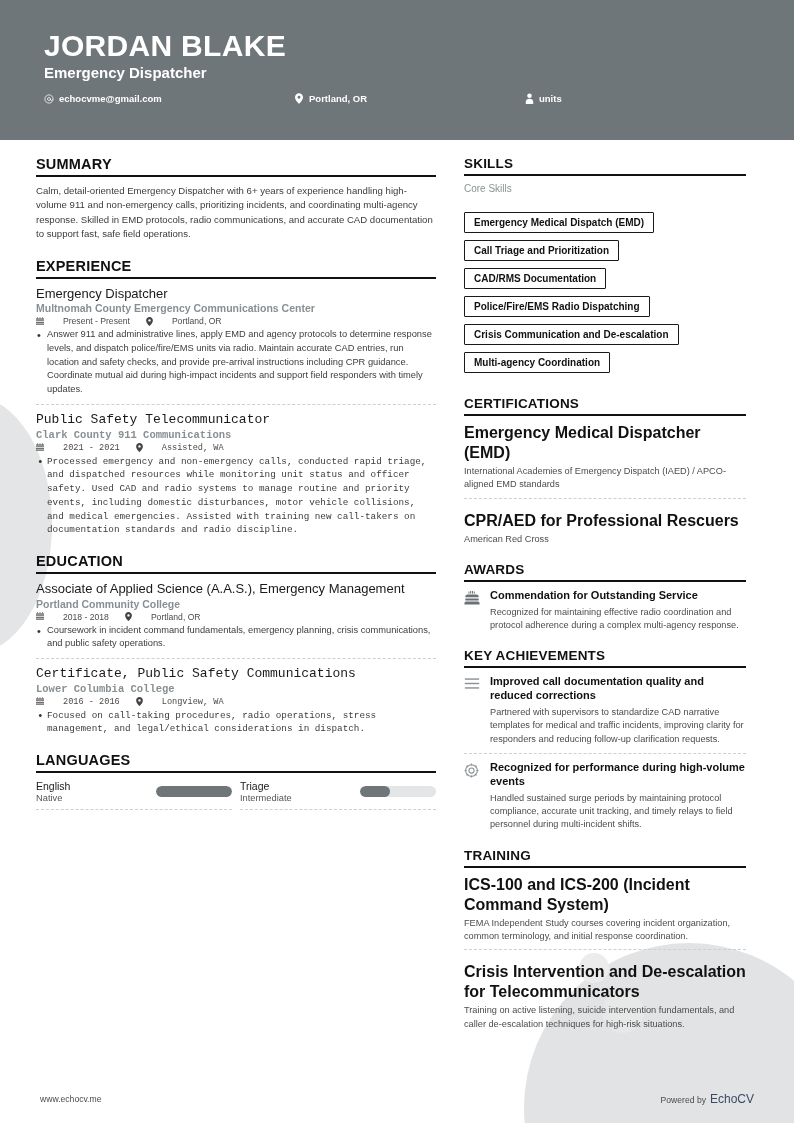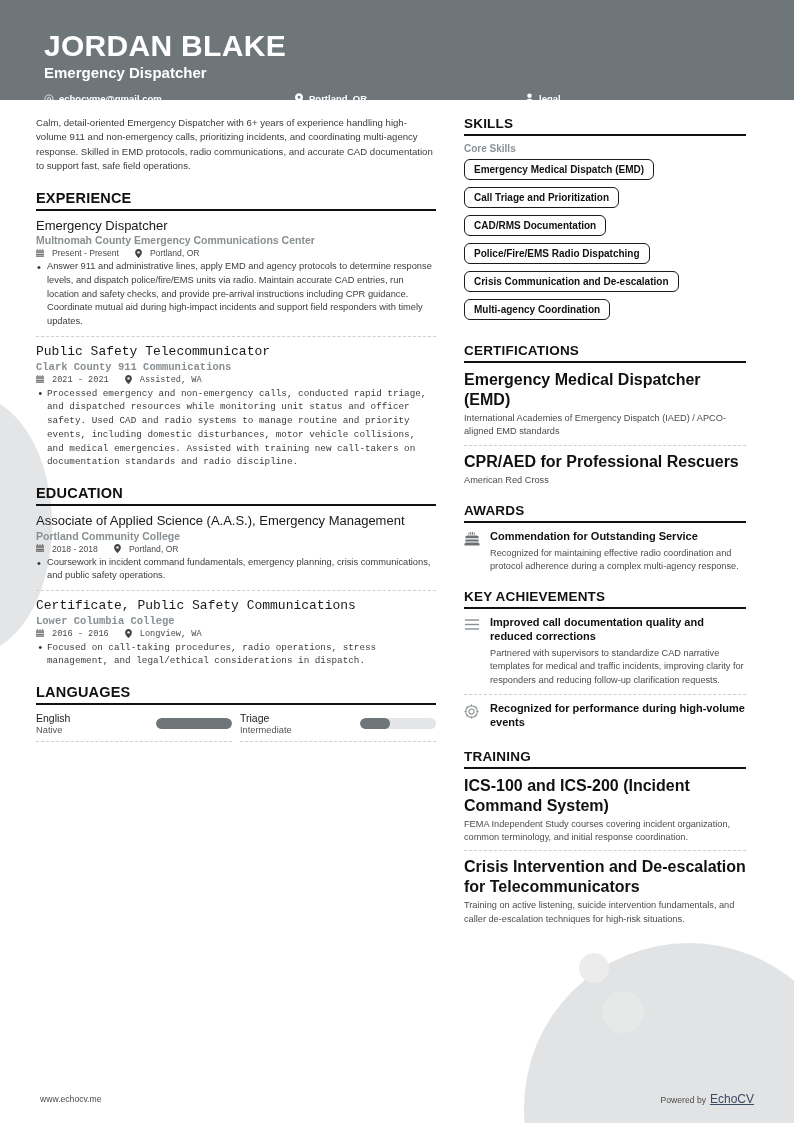--- a/index.html
+++ b/index.html
@@ -16,21 +16,21 @@
   .deco { position:absolute; border-radius:50%; background:#e4e5e6; z-index:0; }
   #deco-left-circle  { left:-108px; top:396px;  width:160px; height:258px; border-radius:50%; }
   #deco-br-big       { right:-60px; bottom:-150px; width:330px; height:330px; background:#e2e3e4; }
   #deco-br-small     { right:150px; bottom:90px;  width:42px;  height:42px;  background:#e7e8e8; }
   #deco-mid-small    { right:185px; bottom:140px; width:30px;  height:30px;  background:#ececec; }
 
   
   #header {
     position:relative; z-index:2;
     background:#6e767a;
-    height:100px;
+    height:140px;
     padding:30px 44px 0 44px;
     color:#ffffff;
   }
   #full-name {
     font-size:30px; font-weight:bold; letter-spacing:.3px;
     line-height:1.08; margin-bottom:2px;
   }
   #job-title { font-size:15px; font-weight:bold; margin-bottom:12px; }
   #contact-row { display:flex; align-items:center; font-size:9.5px; font-weight:bold; }
   .contact-item { display:flex; gap:5px; }
@@ -53,44 +53,44 @@
   .section-title.sm { font-size:13.5px; }
 
   .para { font-size:9.6px; line-height:1.5; color:#3c3c3c; }
 
   
   .entry { padding-bottom:7px; margin-bottom:7px; border-bottom:1px dashed #cfcfcf; }
   .entry:last-child { border-bottom:none; margin-bottom:0; padding-bottom:0;font-family:Liberation Mono, monospace; }
   .entry-title  { font-size:13px; color:#1a1a1a; line-height:1.2; margin-bottom:1px; }
   .entry-org    { font-size:10.5px; font-weight:bold; color:#888f92; margin-bottom:2px; }
   .entry-meta   { display:flex; align-items:center; gap:16px; font-size:8.6px; color:#4a4a4a; margin-bottom:2px; }
-  .meta-item    { display:flex; align-items:center; gap:8px; }
+  .meta-item    { display:flex; align-items:center; gap:19px; }
   .meta-item svg{ display:block; }
   .bullets      { list-style:none; }
   .bullets li   { position:relative; padding-left:11px; font-size:9.3px; line-height:1.48; color:#3c3c3c; }
   .bullets li::before { content:"•"; position:absolute; left:1px; top:-1px; font-size:11px; color:#333; }
 
   
   #languages-grid { display:flex; gap:8px; }
   .lang-item { flex:1; display:flex; align-items:center; justify-content:space-between;
                border-bottom:1px dashed #cfcfcf; padding-bottom:6px; }
   .lang-name  { font-size:10.5px; font-weight:normal; color:#1a1a1a; line-height:1.25; }
   .lang-level { font-size:9.3px; color:#555; }
   .lang-bar   { width:76px; height:11px; border-radius:6px; background:#e4e5e6; overflow:hidden; }
   .lang-fill  { height:100%; border-radius:6px; background:#6e767a; }
 
   
-  .skill-group-label { font-size:10px; font-weight:bold; color:#8b9194; margin-bottom:5px; }
-  .skill-pill { display:inline-block; border:1.4px solid #1a1a1a; border-radius:6px;
+  .skill-group-label { font-size:10px; font-weight:normal; color:#8b9194; margin-bottom:18px; }
+  .skill-pill { display:inline-block; border:1.4px solid #1a1a1a; border-radius:1px;
                 padding:4px 9px; font-size:10px; font-weight:bold; color:#111;
                 margin-bottom:7px; }
 
   
   .r-entry { padding-bottom:6px; margin-bottom:6px; border-bottom:1px dashed #cfcfcf; }
-  .r-entry:last-child { border-bottom:none; margin-bottom:0; padding-bottom:0; }
+  .r-entry:last-child { border-bottom:none; margin-bottom:0; padding-bottom:0;margin-top:12px; }
   .r-title { font-size:16px; font-weight:bold; color:#111; line-height:1.25; margin-bottom:2px; }
   .r-desc  { font-size:9.2px; line-height:1.45; color:#4c4c4c; }
 
   
   .icon-entry { display:flex; gap:9px; padding-bottom:7px; margin-bottom:7px; border-bottom:1px dashed #cfcfcf; }
   .icon-entry:last-child { border-bottom:none; margin-bottom:0; padding-bottom:0; }
   .icon-box { width:17px; flex:0 0 17px; padding-top:2px; color:#6b7174; }
   .icon-box svg { display:block; }
   .icon-entry .r-title { font-size:11px; margin-bottom:3px; }
 
@@ -134,31 +134,32 @@
       <span>Portland, OR</span>
     </div>
 
     <div class="contact-item" id="contact-gender">
       <span class="c-ico">
         <svg width="9" height="11" viewBox="0 0 12 16" fill="#ffffff">
           <circle cx="6" cy="4" r="3.3"></circle>
           <path d="M6 8.3c-3 0-5.4 1.9-5.4 4.3V16h10.8v-3.4c0-2.4-2.4-4.3-5.4-4.3z"></path>
         </svg>
       </span>
-      <span>legal</span>
+      <span>units</span>
     </div>
 
   </div>
 </div>
 
 <div id="page">
 
   <div id="left-column">
 
     <div class="section">
+      <div class="section-title">SUMMARY</div>
       <div class="para">Calm, detail-oriented Emergency Dispatcher with 6+ years of experience handling high-volume 911 and non-emergency calls, prioritizing incidents, and coordinating multi-agency response. Skilled in EMD protocols, radio communications, and accurate CAD documentation to support fast, safe field operations.</div>
     </div>
 
     <div class="section">
       <div class="section-title">EXPERIENCE</div>
 
       <div class="entry">
         <div class="entry-title">Emergency Dispatcher</div>
         <div class="entry-org">Multnomah County Emergency Communications Center</div>
         <div class="entry-meta">
@@ -379,20 +380,21 @@
             <line x1="0.6" y1="9" x2="3" y2="9"></line>
               <line x1="15" y1="9" x2="17.4" y2="9"></line>
             <line x1="3.1" y1="3.1" x2="4.8" y2="4.8"></line>
               <line x1="13.2" y1="13.2" x2="14.9" y2="14.9"></line>
             <line x1="14.9" y1="3.1" x2="13.2" y2="4.8"></line>
               <line x1="4.8" y1="13.2" x2="3.1" y2="14.9"></line>
           </svg>
         </div>
         <div>
           <div class="r-title">Recognized for performance during high-volume events</div>
+          <div class="r-desc">Handled sustained surge periods by maintaining protocol compliance, accurate unit tracking, and timely relays to field personnel during multi-incident shifts.</div>
         </div>
       </div>
     </div>
 
     <div class="section">
       <div class="section-title sm">TRAINING</div>
       <div class="r-entry">
         <div class="r-title">ICS-100 and ICS-200 (Incident Command System)</div>
         <div class="r-desc">FEMA Independent Study courses covering incident organization, common terminology, and initial response coordination.</div>
       </div>
@@ -402,15 +404,15 @@
       </div>
     </div>
 
   </div>
 </div>
 
 <div id="footer">
   <span>www.echocv.me</span>
   <span id="powered-by">
     <span>Powered by</span>
-    <span id="brand-name" style="color: rgb(58, 74, 99); text-decoration: underline;">EchoCV</span>
+    <span id="brand-name" style="color: rgb(58, 74, 99);">EchoCV</span>
   </span>
 </div>
 
 </body></html>

